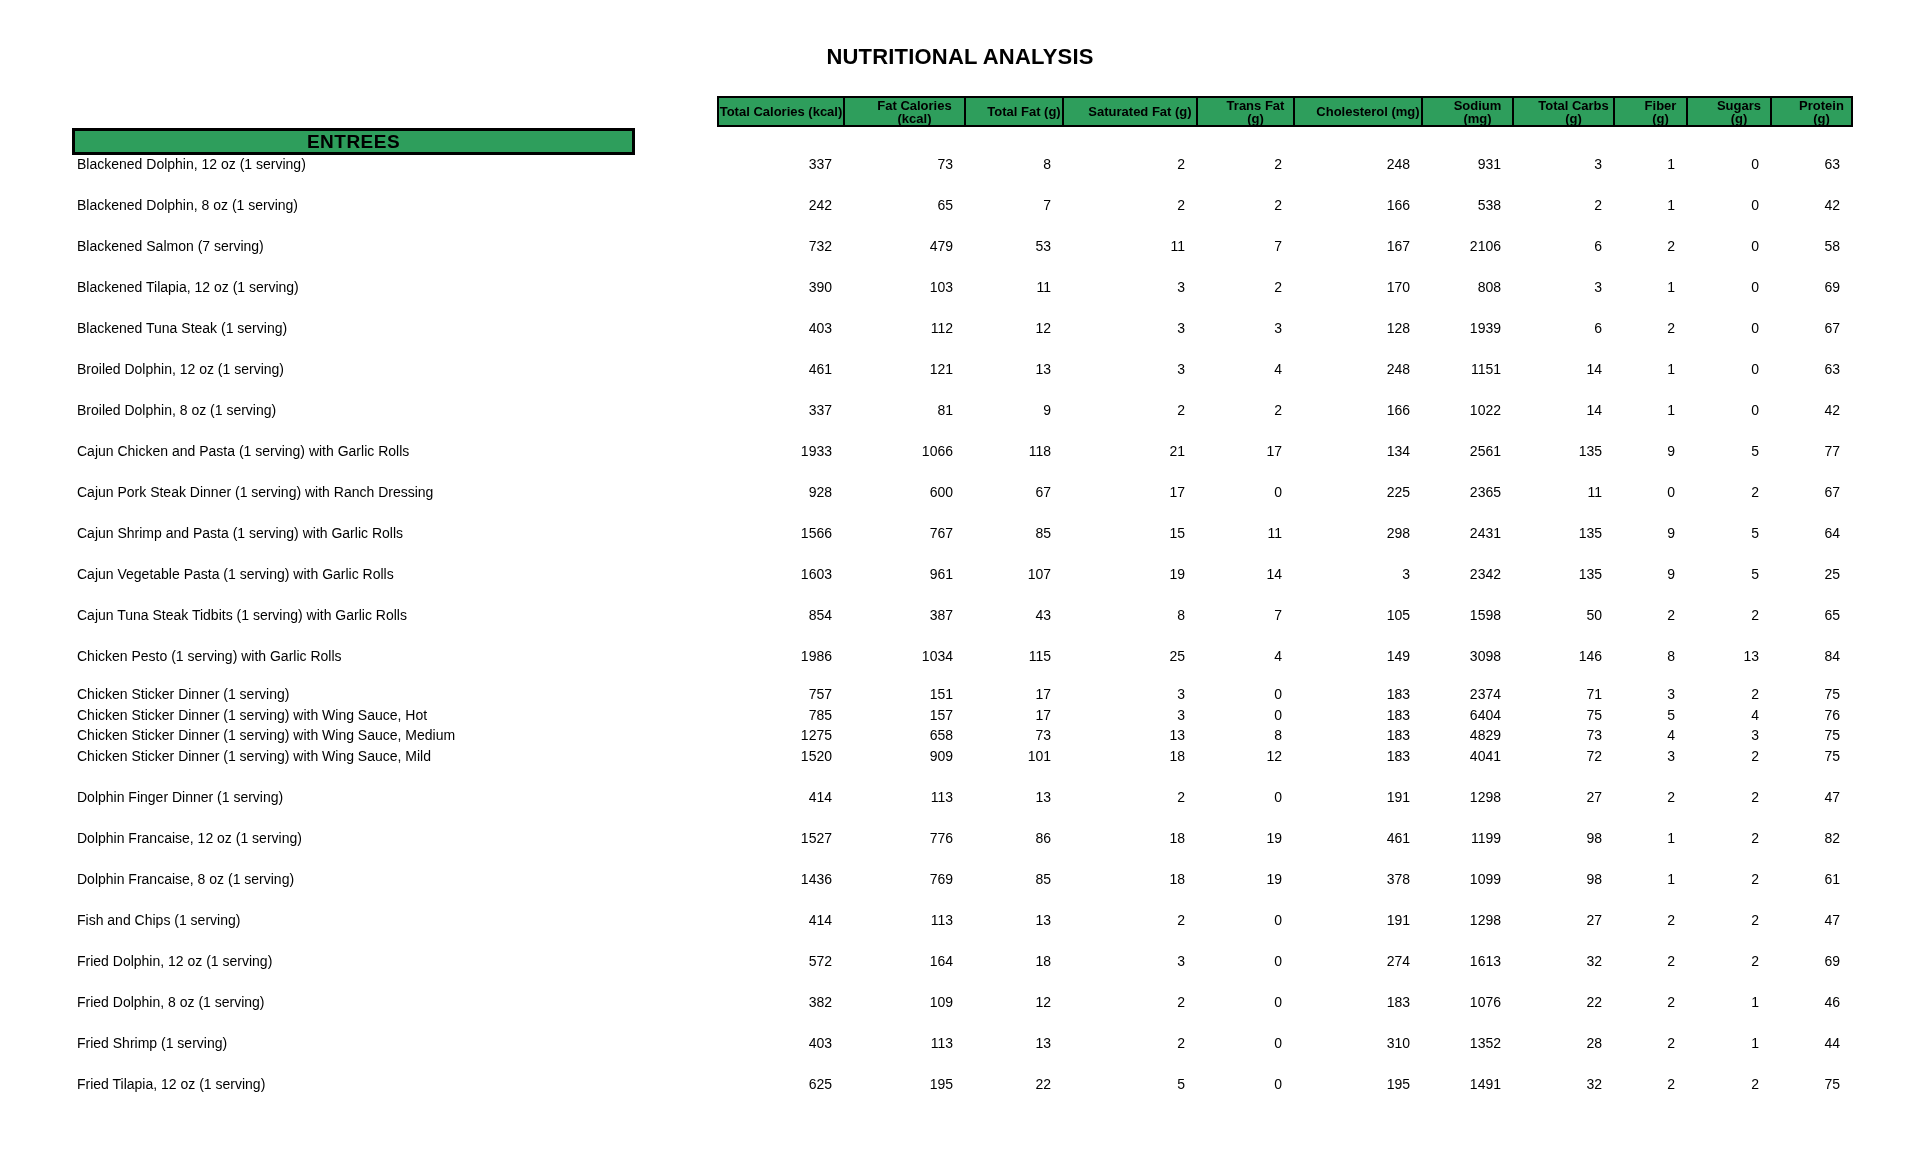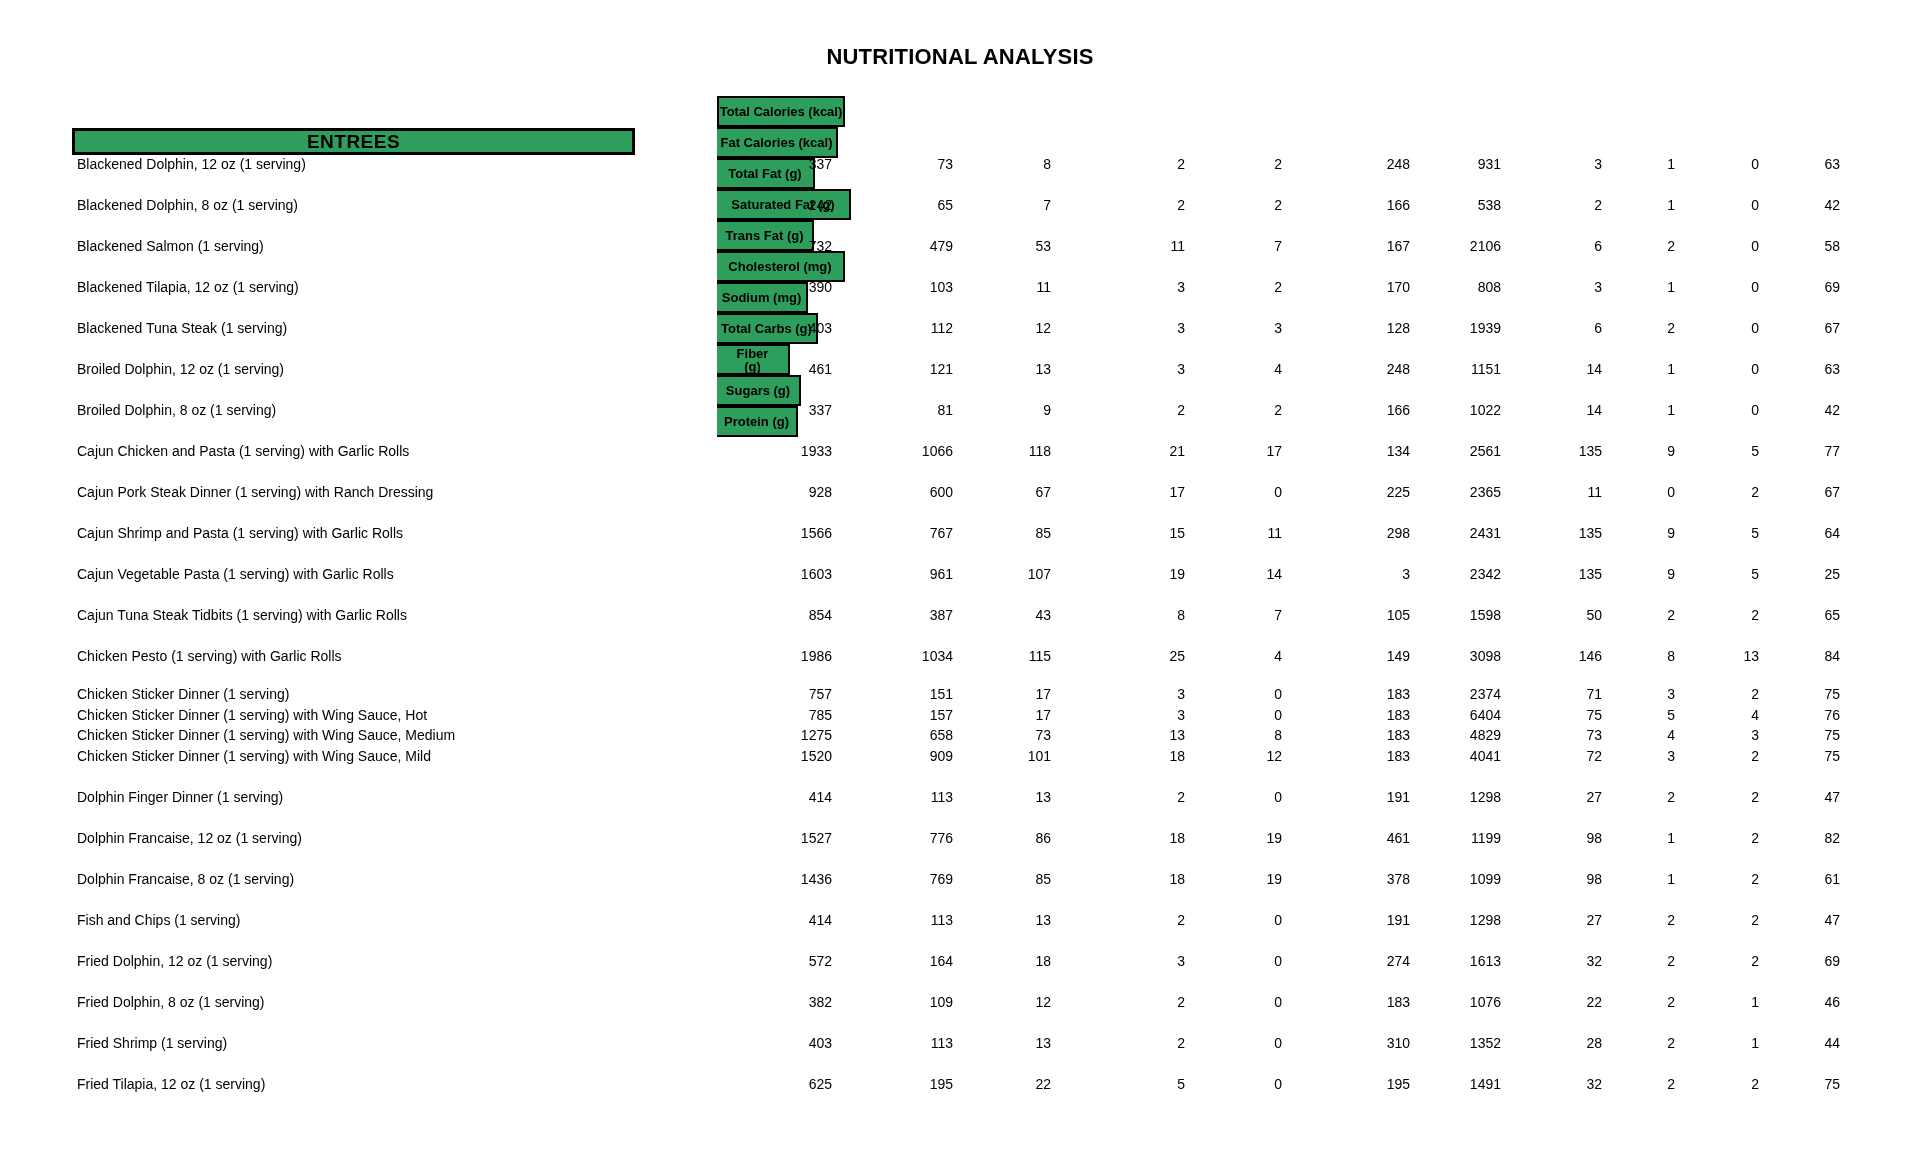--- a/index.html
+++ b/index.html
@@ -13,33 +13,32 @@
   }
   .title{
     position:absolute;top:44px;left:0;right:0;
     text-align:center;
     font-size:22px;font-weight:bold;
     letter-spacing:0.2px;
   }
   .header-row{
     position:absolute;left:717px;top:96px;
     display:flex;
-    flex-direction:column;
   }
   .hcell{
     box-sizing:border-box;
     height:31px;
     border:2px solid var(--border,#000);
     background:var(--green,#2E9E5C);
     display:flex;align-items:center;justify-content:center;
     text-align:center;
     font-size:13px;font-weight:bold;line-height:13px;
     white-space:pre-line;
   }
-  .hcell + .hcell{border-left:none;}
+  .hcell + .hcell{border-left:none;padding-left:20px;}
   .entrees-band{
     position:absolute;left:72px;top:128px;
     width:563px;height:27px;
     box-sizing:border-box;
     border:3px solid var(--border,#000);
     background:var(--green,#2E9E5C);
     display:flex;align-items:center;justify-content:center;
     font-size:19px;font-weight:bold;letter-spacing:0.5px;
   }
   .rows{
@@ -110,21 +109,21 @@
         <div class="num-cell c3">2</div>
         <div class="num-cell c4">2</div>
         <div class="num-cell c5">166</div>
         <div class="num-cell c6">538</div>
         <div class="num-cell c7">2</div>
         <div class="num-cell c8">1</div>
         <div class="num-cell c9">0</div>
         <div class="num-cell c10">42</div>
       </div>
       <div class="row">
-        <div class="name-cell">Blackened Salmon (1 serving)</div>
+        <div class="name-cell">Blackened Salmon (7 serving)</div>
         <div class="num-cell c0">732</div>
         <div class="num-cell c1">479</div>
         <div class="num-cell c2">53</div>
         <div class="num-cell c3">11</div>
         <div class="num-cell c4">7</div>
         <div class="num-cell c5">167</div>
         <div class="num-cell c6">2106</div>
         <div class="num-cell c7">6</div>
         <div class="num-cell c8">2</div>
         <div class="num-cell c9">0</div>

